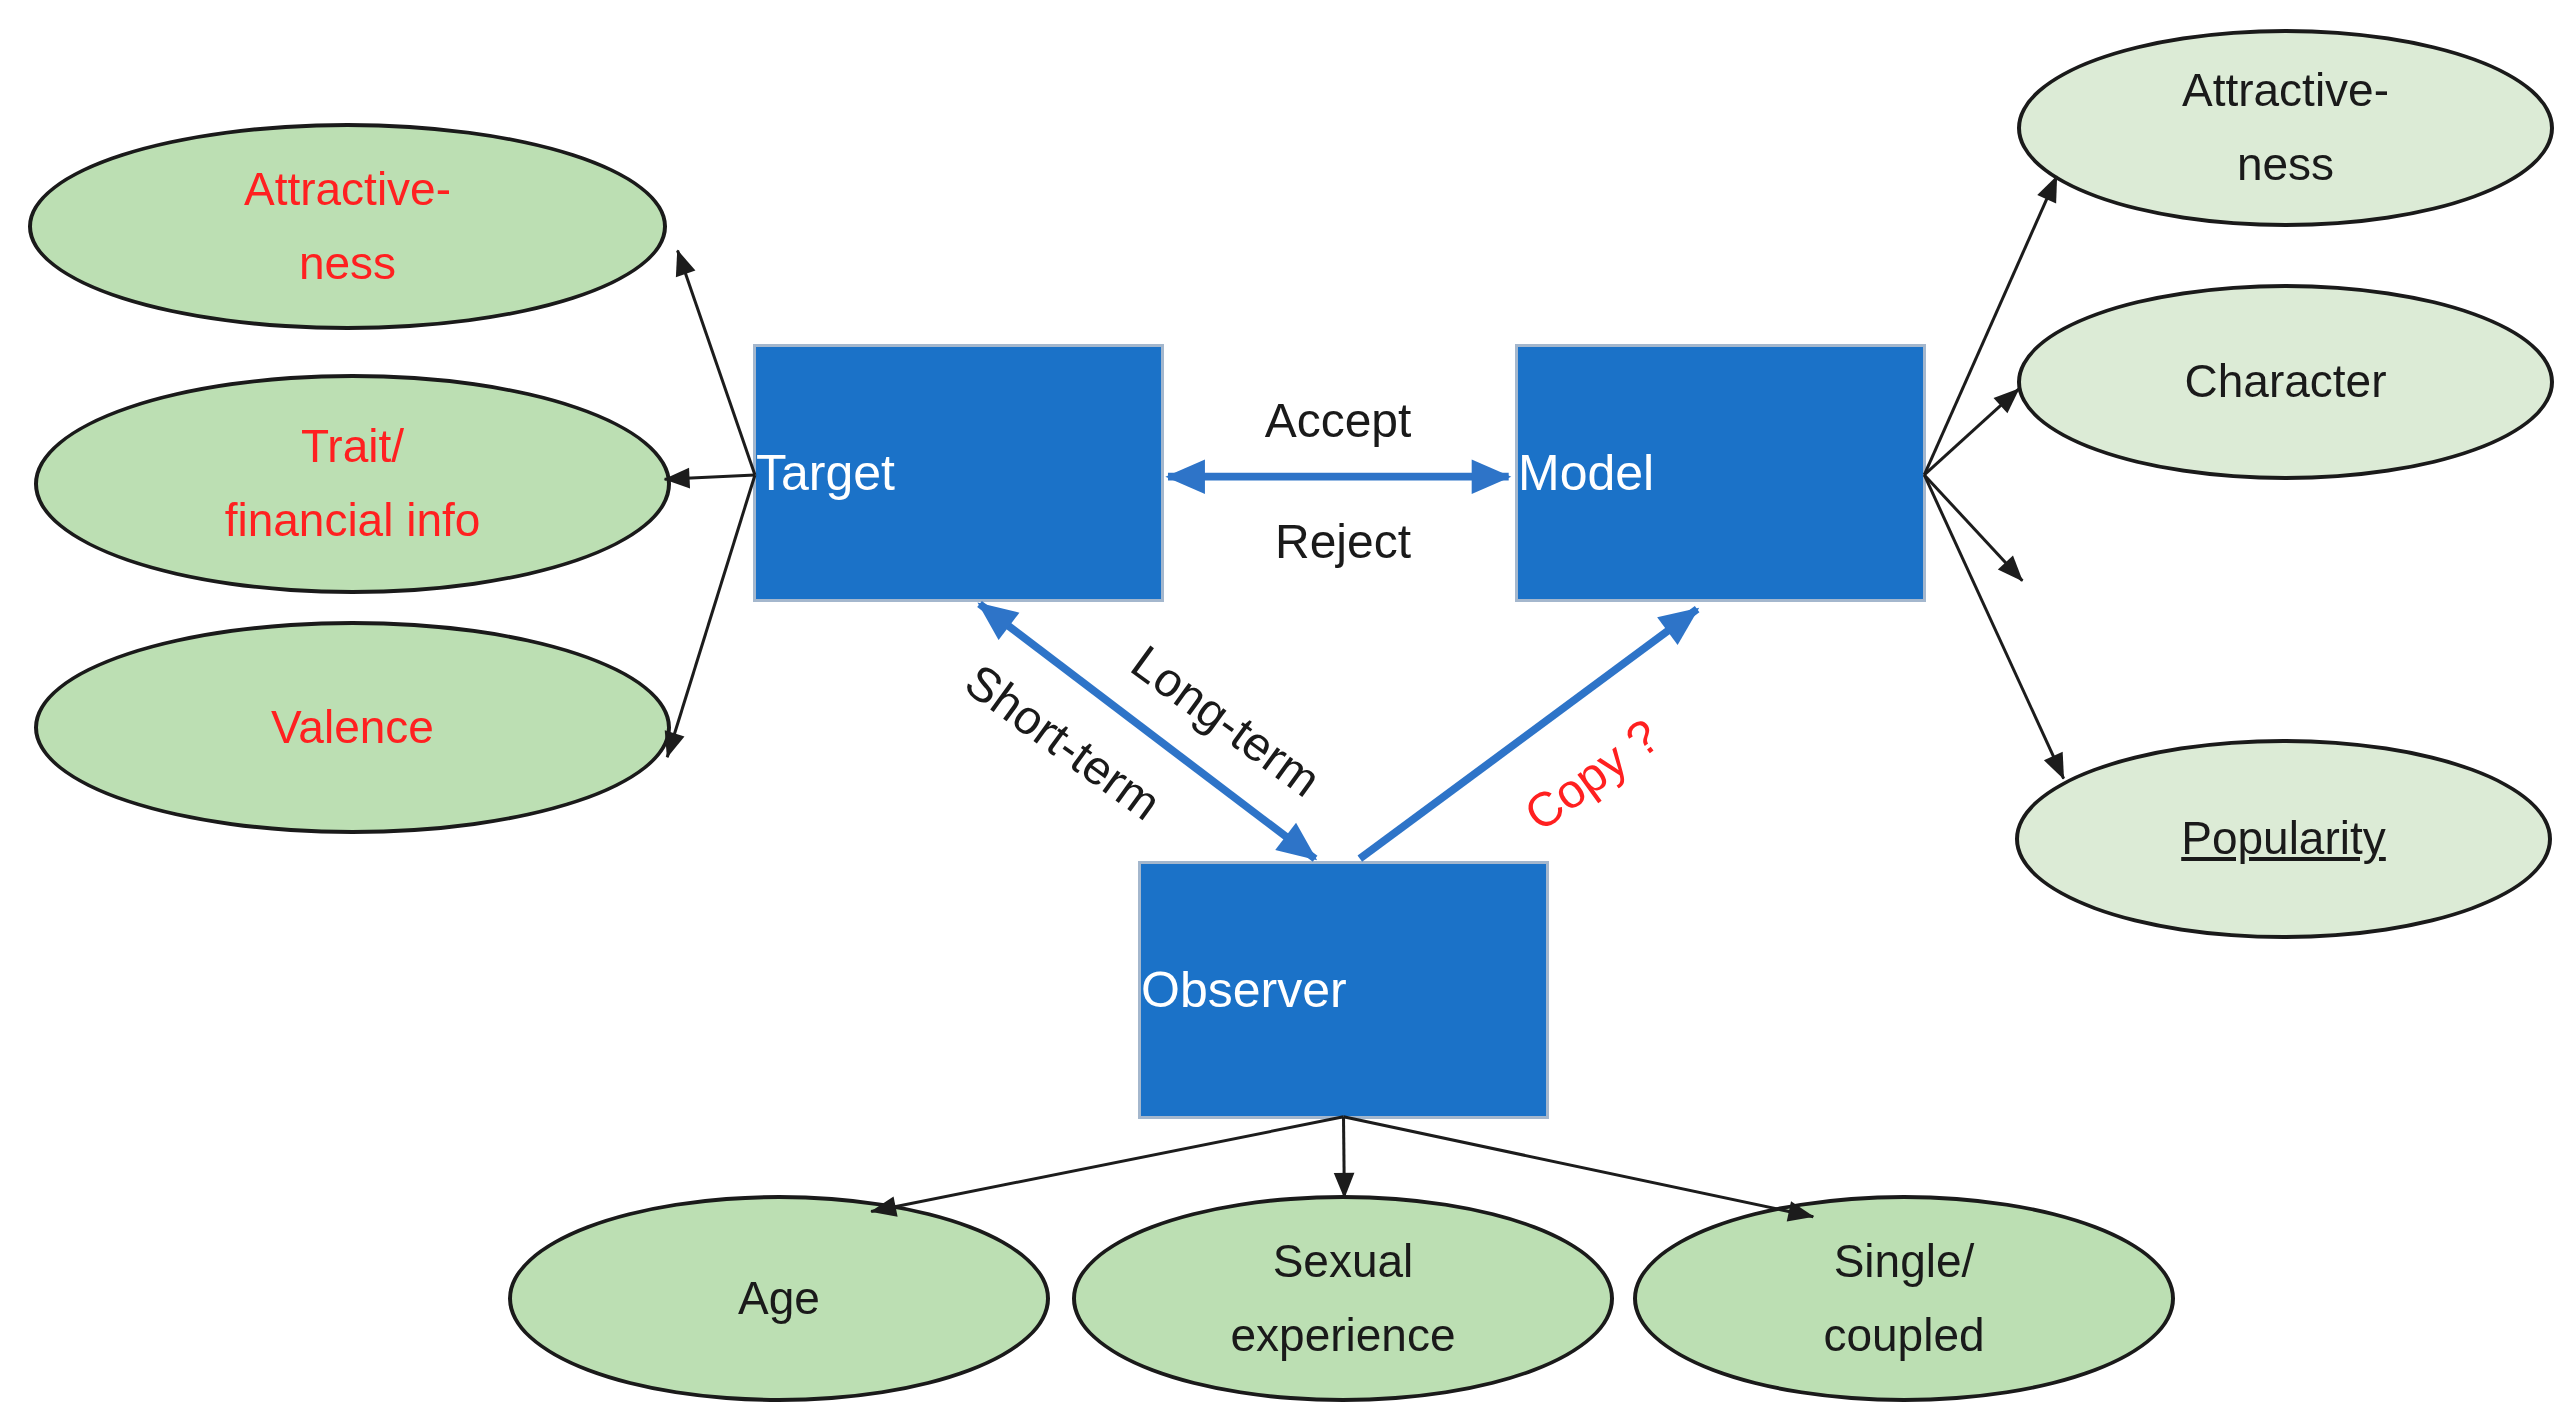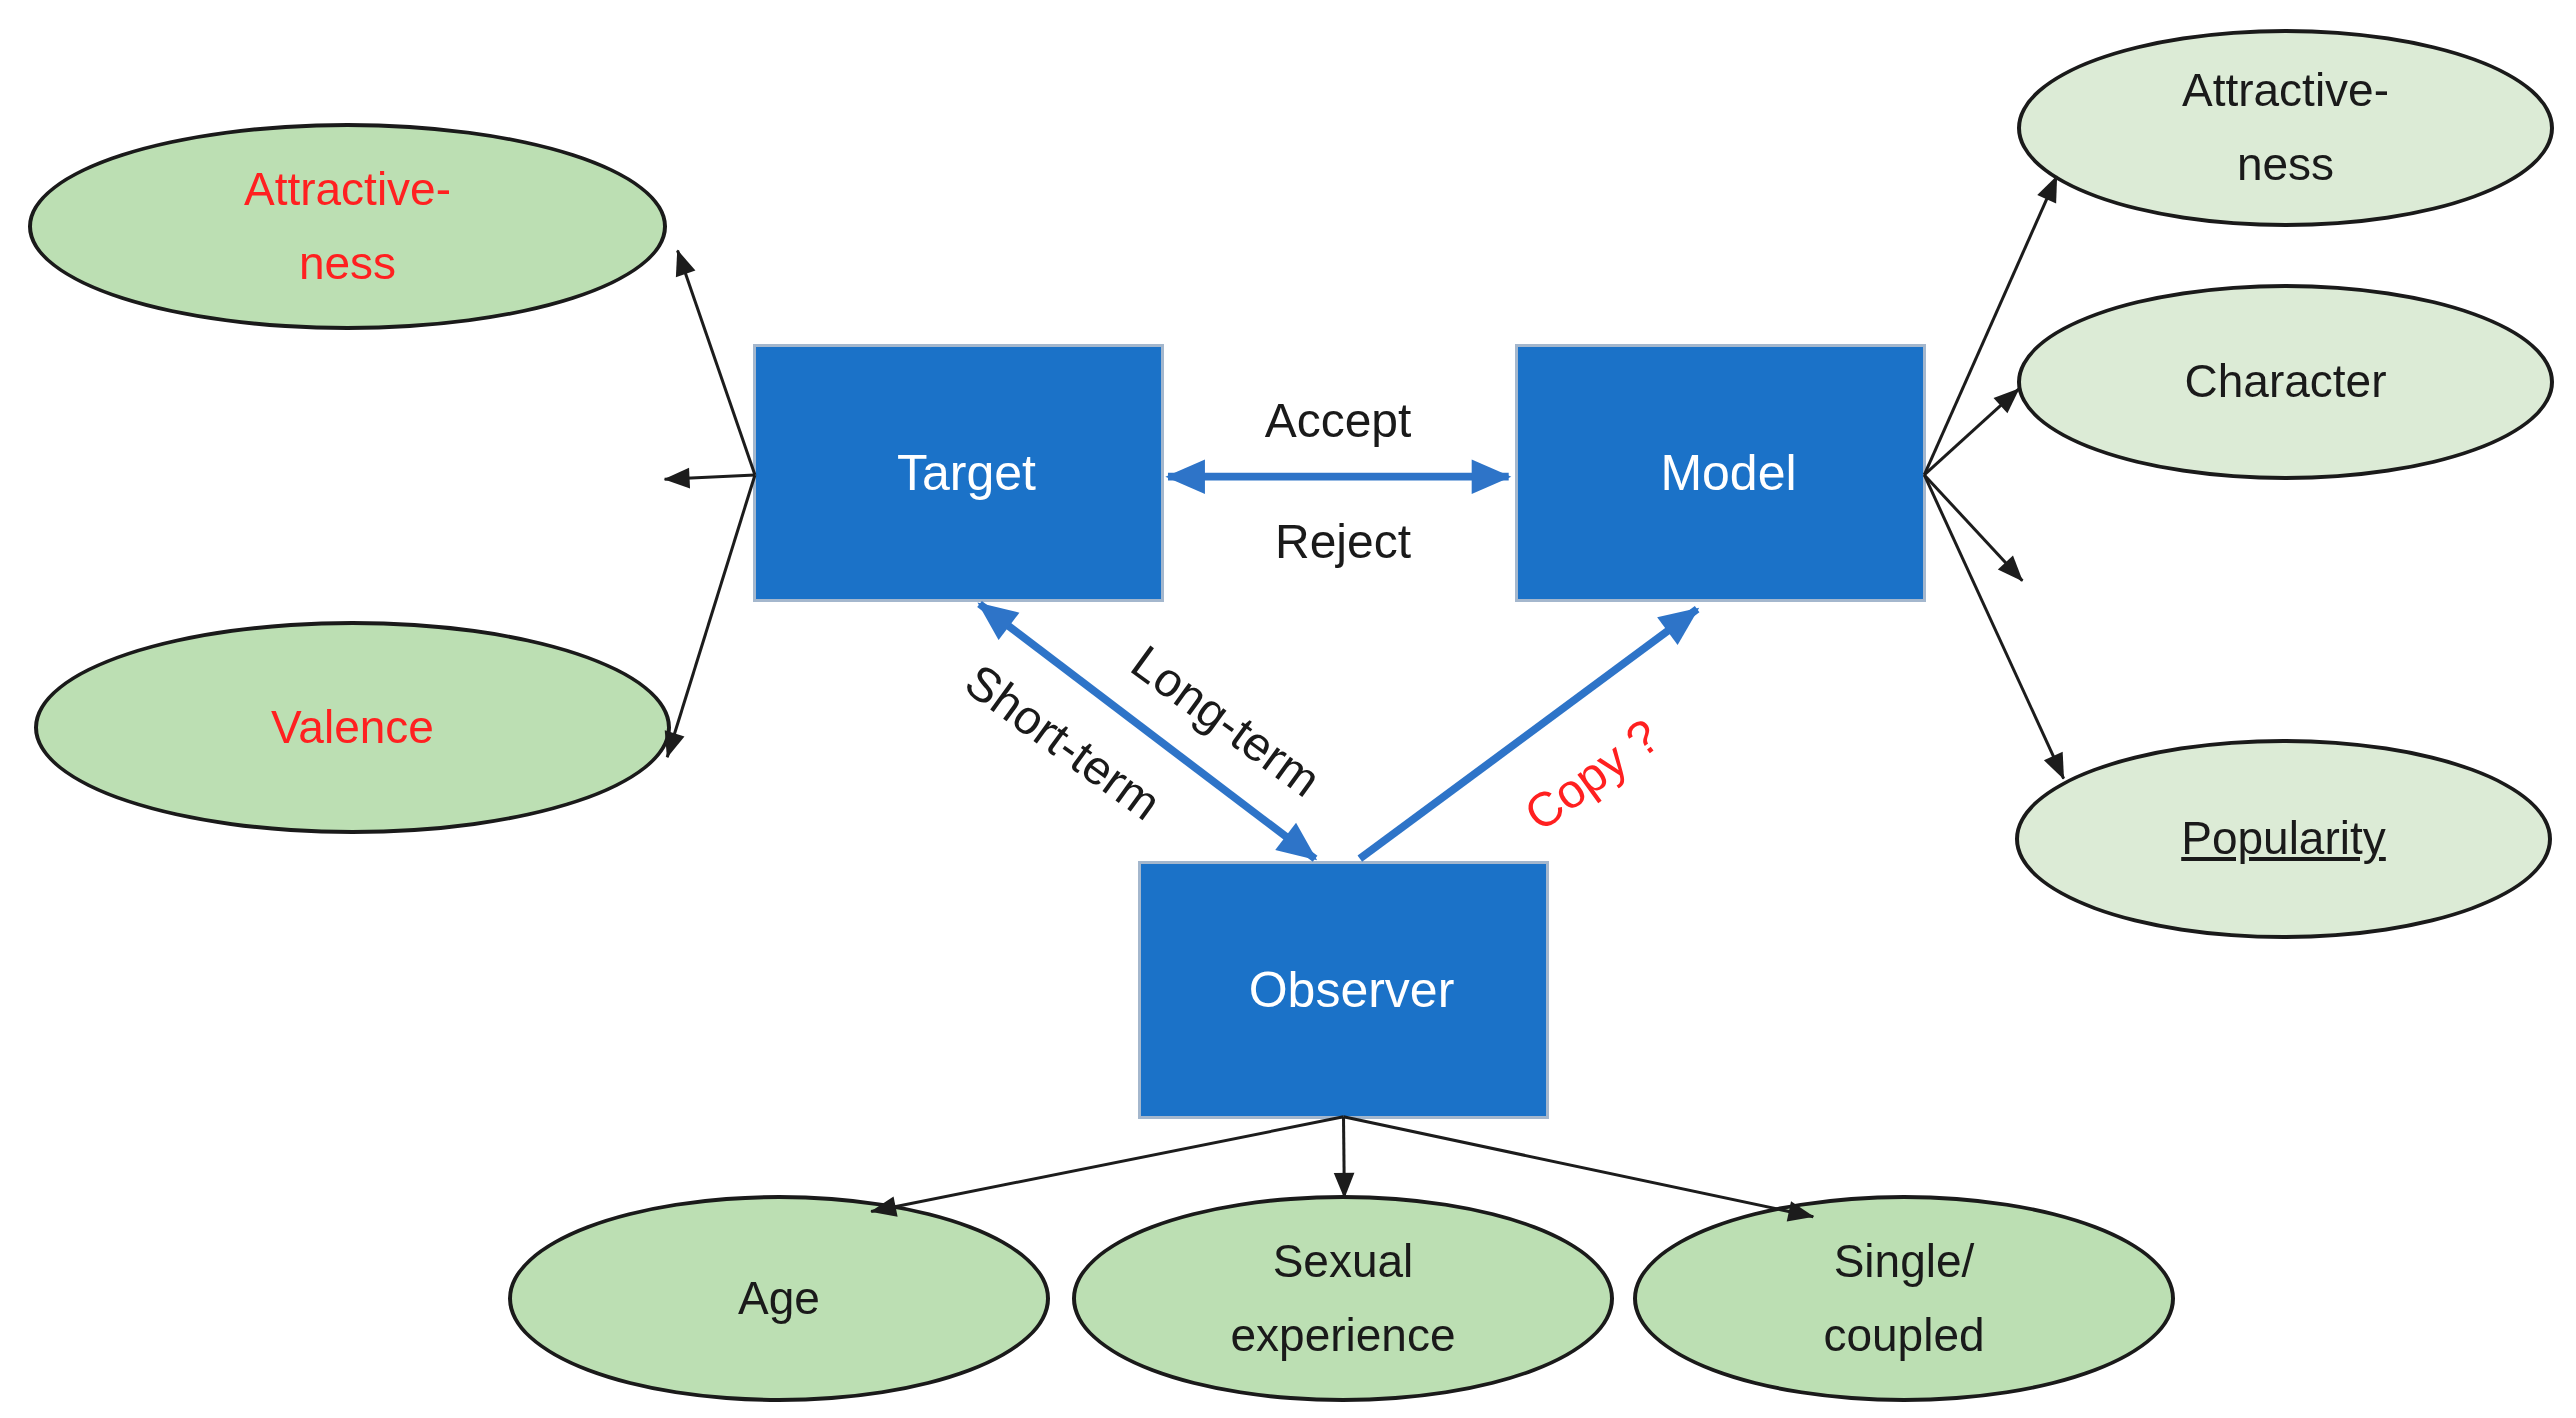--- a/index.html
+++ b/index.html
@@ -8,22 +8,22 @@
     --red-text:#FF2020; --dark-text:#1A1A1A;
     --blue-arrow:#2E74C8; --black-arrow:#1C1C1C; --bg:#FFFFFF;
   }
   html,body{margin:0;padding:0;}
   body{background:var(--bg);font-family:"Liberation Sans","DejaVu Sans",sans-serif;}
   #stage{position:relative;width:2576px;height:1418px;background:var(--bg);overflow:hidden;}
 
   .node-box{
     position:absolute;box-sizing:border-box;width:411px;height:258px;
     background:var(--box-fill);border:3.4px solid var(--box-border);
-    display:flex;align-items:center;justify-content:center;
-    color:var(--box-text);font-size:50px;z-index:1;padding-left:16px;
+    display:flex;align-items:center;
+    color:var(--box-text);font-size:50px;z-index:1;
   }
   #box-target{left:753px;top:344px;}
   #box-model{left:1515px;top:344px;}
   #box-observer{left:1138px;top:861px;}
 
   .ellipse{
     position:absolute;box-sizing:border-box;border:4.3px solid var(--ellipse-border);
     border-radius:50%;display:flex;align-items:center;justify-content:center;
     text-align:center;font-size:46px;line-height:1.6;z-index:1;
   }
@@ -73,20 +73,24 @@
   <div class="node-box" id="box-model">
     <span>Model</span>
   </div>
   <div class="node-box" id="box-observer">
     <span>Observer</span>
   </div>
 
   <div class="ellipse green-med red-label" id="el-left-0">
     <span>Attractive-
 ness</span>
+  </div>
+  <div class="ellipse green-med red-label" id="el-left-1">
+    <span>Trait/
+financial info</span>
   </div>
   <div class="ellipse green-med red-label" id="el-left-2">
     <span>Valence</span>
   </div>
 
   <div class="ellipse green-lt dark-label" id="el-right-0">
     <span>Attractive-
 ness</span>
   </div>
   <div class="ellipse green-lt dark-label" id="el-right-1">

